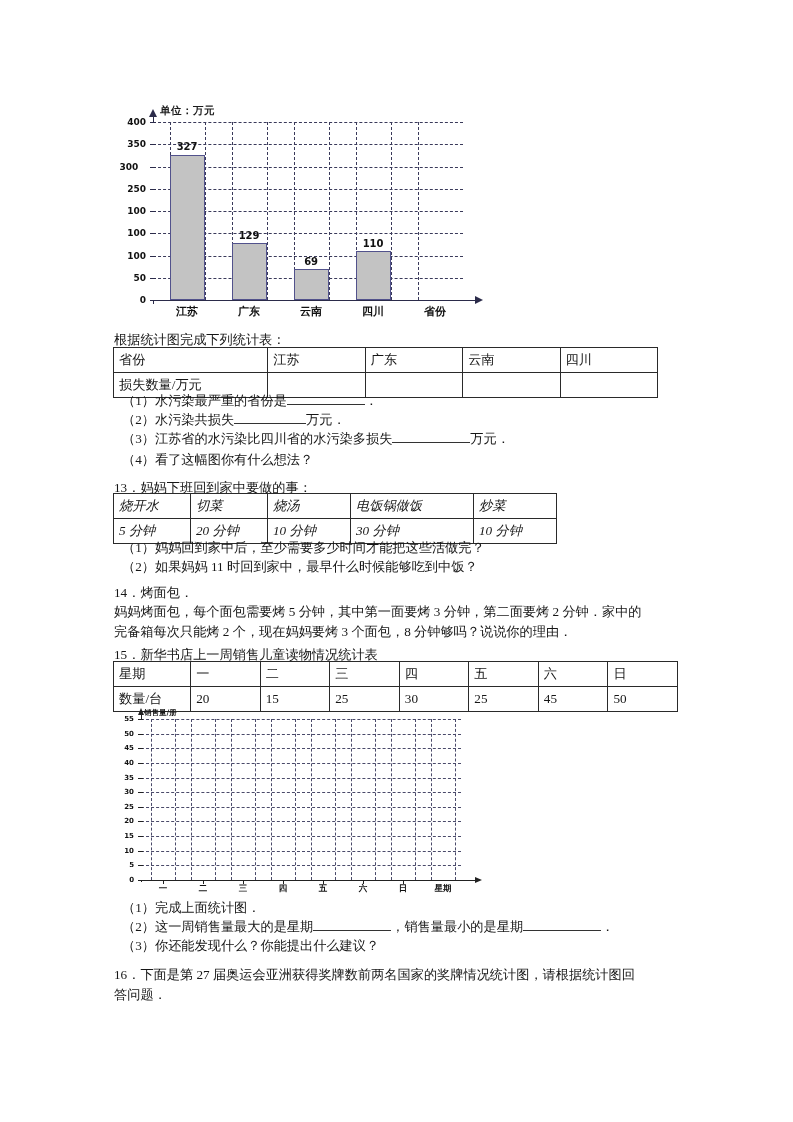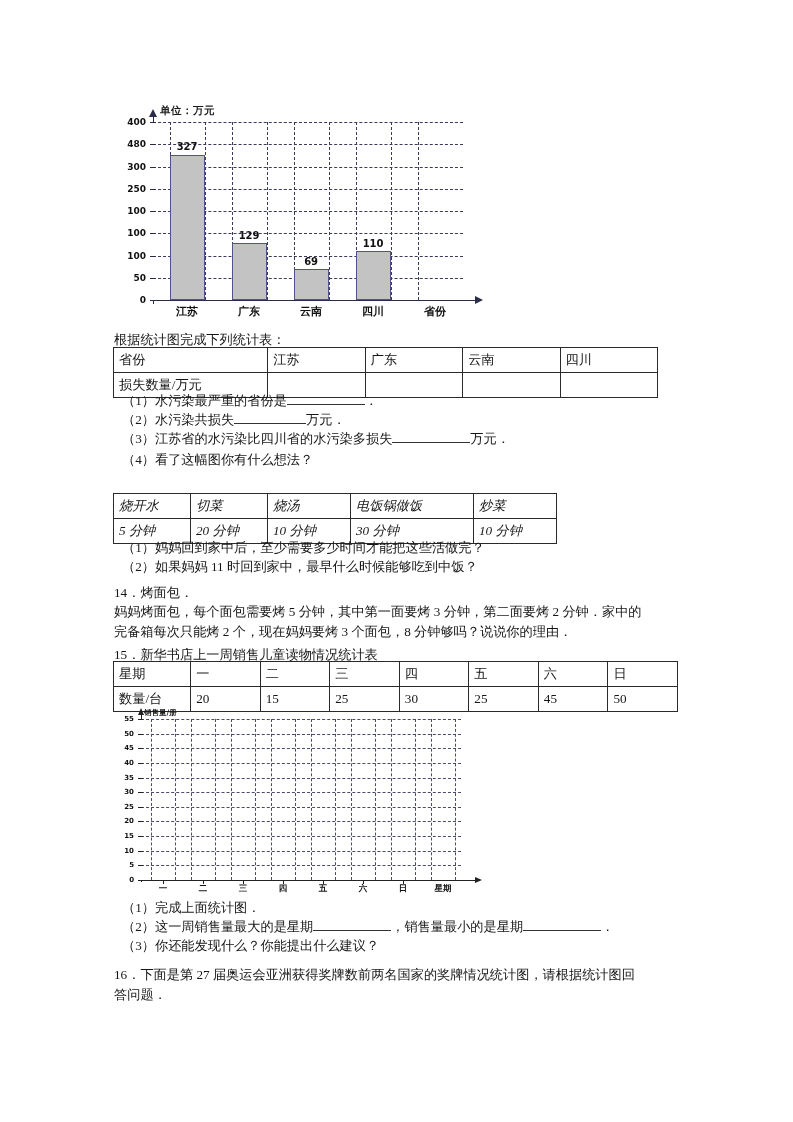--- a/index.html
+++ b/index.html
@@ -328,23 +328,23 @@
         <div class="bc-ytick-label" style="top: 177.75px; left: 0px; width: 34px;">50</div>
         <div class="bc-ytick-mark" style="top: 177.75px;"></div>
         <div class="bc-ytick-label" style="top: 155.5px; left: 0px; width: 34px;">100</div>
         <div class="bc-ytick-mark" style="top: 155.5px;"></div>
         <div class="bc-ytick-label" style="top: 133.25px; left: 0px; width: 34px;">100</div>
         <div class="bc-ytick-mark" style="top: 133.25px;"></div>
         <div class="bc-ytick-label" style="top: 111px; left: 0px; width: 34px;">100</div>
         <div class="bc-ytick-mark" style="top: 111px;"></div>
         <div class="bc-ytick-label" style="top: 88.75px; left: 0px; width: 34px;">250</div>
         <div class="bc-ytick-mark" style="top: 88.75px;"></div>
-        <div class="bc-ytick-label" style="top: 66.5px; left: 0px; width: 34px;">300</div>
+        <div class="bc-ytick-label" style="top: 66.5px; left: 0px; width: 34px; text-align: center;">300</div>
         <div class="bc-ytick-mark" style="top: 66.5px;"></div>
-        <div class="bc-ytick-label" style="top: 44.25px; left: 0px; width: 34px;">480</div>
+        <div class="bc-ytick-label" style="top: 44.25px; left: 0px; width: 34px;">350</div>
         <div class="bc-ytick-mark" style="top: 44.25px;"></div>
         <div class="bc-ytick-label" style="top: 22px; left: 0px; width: 34px;">400</div>
         <div class="bc-ytick-mark" style="top: 22px;"></div>
       </div>
     <div id="bc-xlabels">
         <div class="bc-xlabel" style="left: 45.1px; width: 60px;">江苏</div>
         <div class="bc-xlabel" style="left: 107.1px; width: 60px;">广东</div>
         <div class="bc-xlabel" style="left: 169.1px; width: 60px;">云南</div>
         <div class="bc-xlabel" style="left: 231.1px; width: 60px;">四川</div>
         <div class="bc-xlabel" style="left: 293.1px; width: 60px;">省份</div>
@@ -379,20 +379,21 @@
   <div class="line" style="left:122px; top:410px;">
     <span>（2）水污染共损失</span><span class="blank-line" style="width:72px;"></span><span>万元．</span>
   </div>
 
   <div class="line" style="left:122px; top:429px;">
     <span>（3）江苏省的水污染比四川省的水污染多损失</span><span class="blank-line" style="width:78px;"></span><span>万元．</span>
   </div>
 
   <div class="line" style="left:122px; top:450px;">（4）看了这幅图你有什么想法？</div>
 
+  <div class="line" style="left:114px; top:478px;">13．妈妈下班回到家中要做的事：</div>
 
   <table class="doc" style="left:113px; top:493px;font-style:italic;">
     <tbody id="q13-tbody">
         <tr>
           <td style="width: 66px;">烧开水</td>
           <td style="width: 66px;">切菜</td>
           <td style="width: 72px;">烧汤</td>
           <td style="width: 112px;">电饭锅做饭</td>
           <td style="width: 72px; margin-left: 7px;">炒菜</td>
         </tr>

